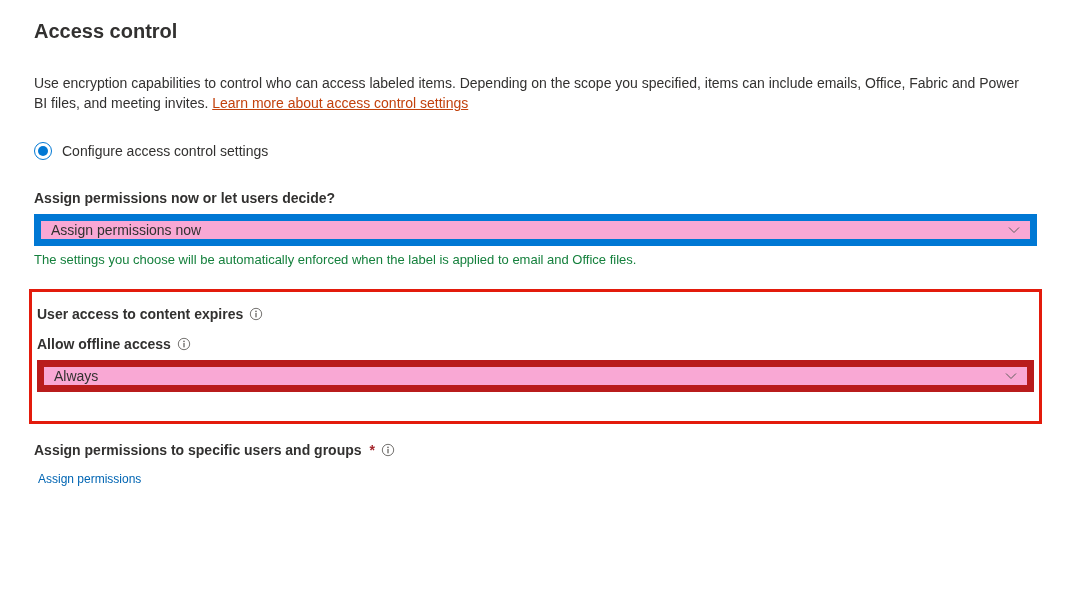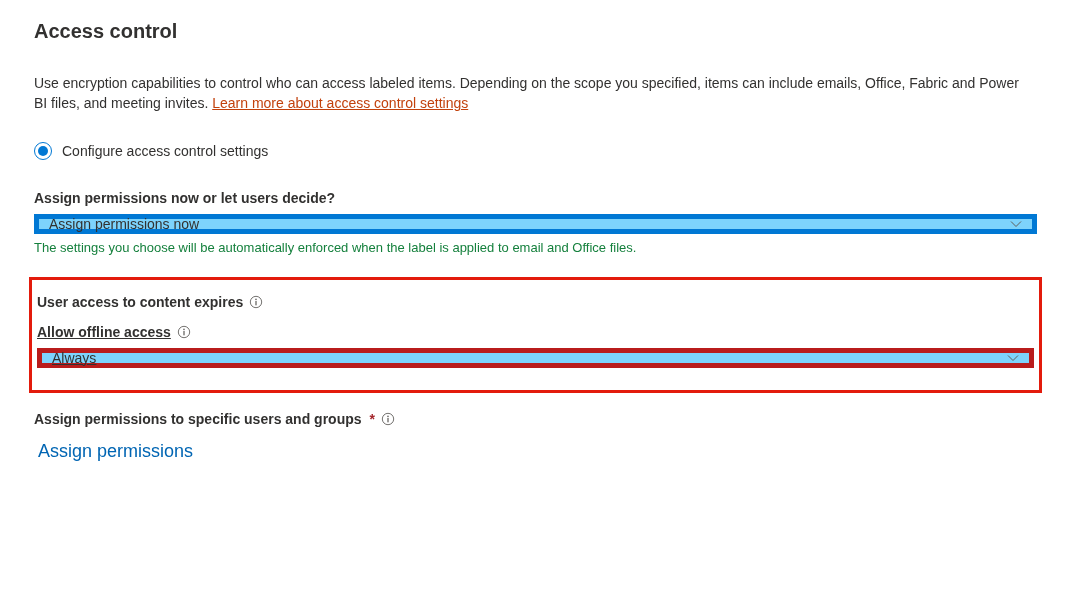--- a/index.html
+++ b/index.html
@@ -23,47 +23,47 @@
       margin-right: 10px;
       display: flex; align-items: center; justify-content: center;
       flex-shrink: 0;
     }
     .radio.selected { border-color: #0078d4; }
     .radio-dot { width: 10px; height: 10px; border-radius: 50%; background: #0078d4; }
     .radio-label { font-size: 14px; }
     .field-label { font-weight: 600; font-size: 14px; margin-bottom: 8px; display: flex; align-items: center; gap: 6px; }
     .select {
       width: 100%;
-      border: 5px solid #b91c1c;
-      height: 20px;
+      border: 7px solid #b91c1c;
+      height: 32px;
       display: flex; align-items: center; justify-content: space-between;
       padding: 0 10px;
       cursor: pointer;
-      background: #7dd3fc;
+      background: #f9a8d4;
     }
     .select.focused { border-color: #0078d4; }
     .chevron svg { display: block; }
     .helper { color: #15803d; font-size: 13px; margin-top: 6px; }
     .callout {
       border: 3px solid #e31b0c;
       padding: 10px 4px 14px 4px;
       margin-top: 22px;
       margin-bottom: 18px;
       margin-left: -5px;
       margin-right: -5px;
     }
     .callout .field { padding: 0 1px; margin-top: 4px; margin-bottom: 14px; }
-    .callout .field:last-child { margin-bottom: 8px; text-decoration: underline; }
+    .callout .field:last-child { margin-bottom: 15px; }
     .info-icon {
       width: 14px; height: 14px; display: inline-flex; align-items: center; justify-content: center;
       color: #605e5c;
       position: relative; top: 0;
     }
     .req { color: #a4262c; margin-left: 2px; }
-    .link-action { color: #0065b3; font-size: 18px; cursor: pointer; margin-top: 14px; padding-left: 4px; }
+    .link-action { color: #0065b3; font-size: 12px; cursor: pointer; margin-top: 14px; padding-left: 4px; }
     .section { margin-bottom: 8px; }
   </style>
 </head>
 <body>
 
 <h1>Access control</h1>
 
 <p class="intro">
   <span>Use encryption capabilities to control who can access labeled items. Depending on the scope you specified, items can include emails, Office, Fabric and Power BI files, and meeting invites. </span>
   <a href="#">Learn more about access control settings</a>

